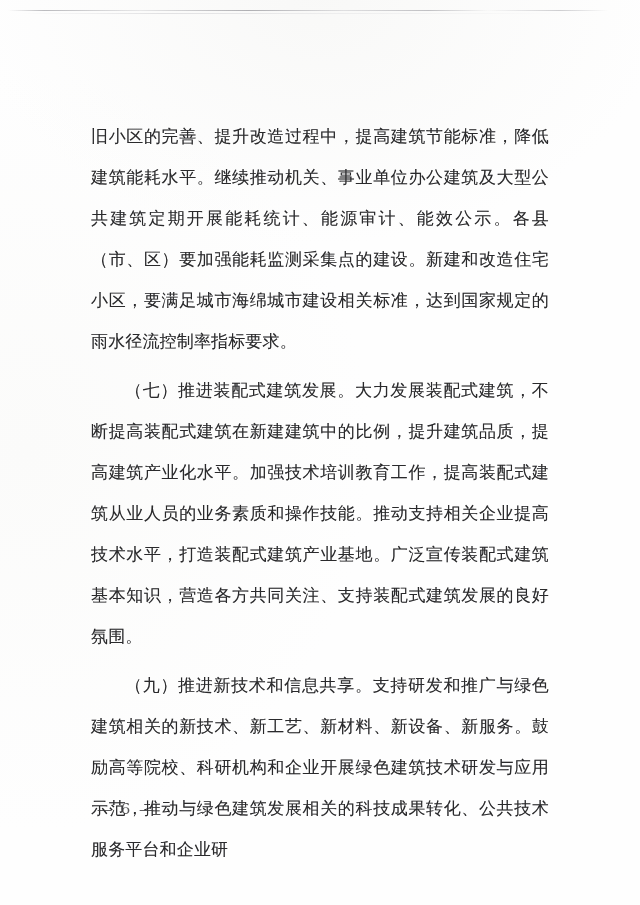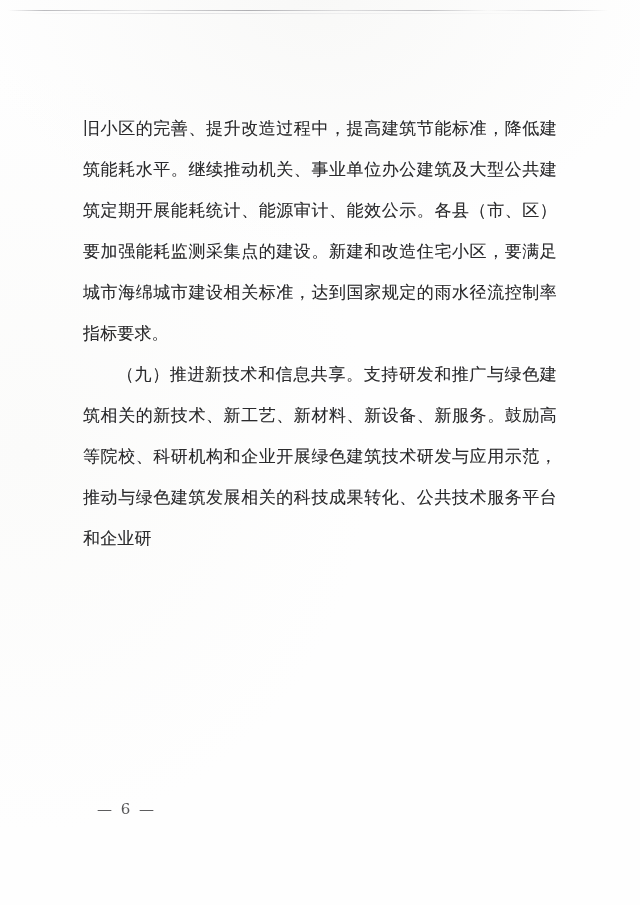--- a/index.html
+++ b/index.html
@@ -56,21 +56,21 @@
   }
 
   .textblock {
     position: absolute;
     left: 83px;
     top: 108px;
     width: 474px;
   }
 
   .para {
-    margin: 0;
+    margin: 8px;
     color: #2a2a2c;
     font-size: 17px;
     line-height: 41px;
     letter-spacing: 0.15px;
     text-align: justify;
     text-align-last: left;
     text-justify: inter-ideograph;
     font-weight: 400;
     text-shadow: 0 0 0.45px rgba(60,60,62,0.35);
   }
@@ -99,20 +99,21 @@
 <body>
 
 <div class="page">
 
   <div class="scan-tint"></div>
   <div class="scan-line-top"></div>
   <div class="scan-line-top2"></div>
 
   <div class="textblock">
     <p class="para">旧小区的完善、提升改造过程中，提高建筑节能标准，降低建筑能耗水平。继续推动机关、事业单位办公建筑及大型公共建筑定期开展能耗统计、能源审计、能效公示。各县（市、区）要加强能耗监测采集点的建设。新建和改造住宅小区，要满足城市海绵城市建设相关标准，达到国家规定的雨水径流控制率指标要求。</p>
+    <p class="para indent">（七）推进装配式建筑发展。大力发展装配式建筑，不断提高装配式建筑在新建建筑中的比例，提升建筑品质，提高建筑产业化水平。加强技术培训教育工作，提高装配式建筑从业人员的业务素质和操作技能。推动支持相关企业提高技术水平，打造装配式建筑产业基地。广泛宣传装配式建筑基本知识，营造各方共同关注、支持装配式建筑发展的良好氛围。</p>
     <p class="para indent">（九）推进新技术和信息共享。支持研发和推广与绿色建筑相关的新技术、新工艺、新材料、新设备、新服务。鼓励高等院校、科研机构和企业开展绿色建筑技术研发与应用示范，推动与绿色建筑发展相关的科技成果转化、公共技术服务平台和企业研</p>
   </div>
 
   <div class="footer">
     <span class="footer-inner">— 6 —</span>
   </div>
 
 </div>
 
 </body></html>

